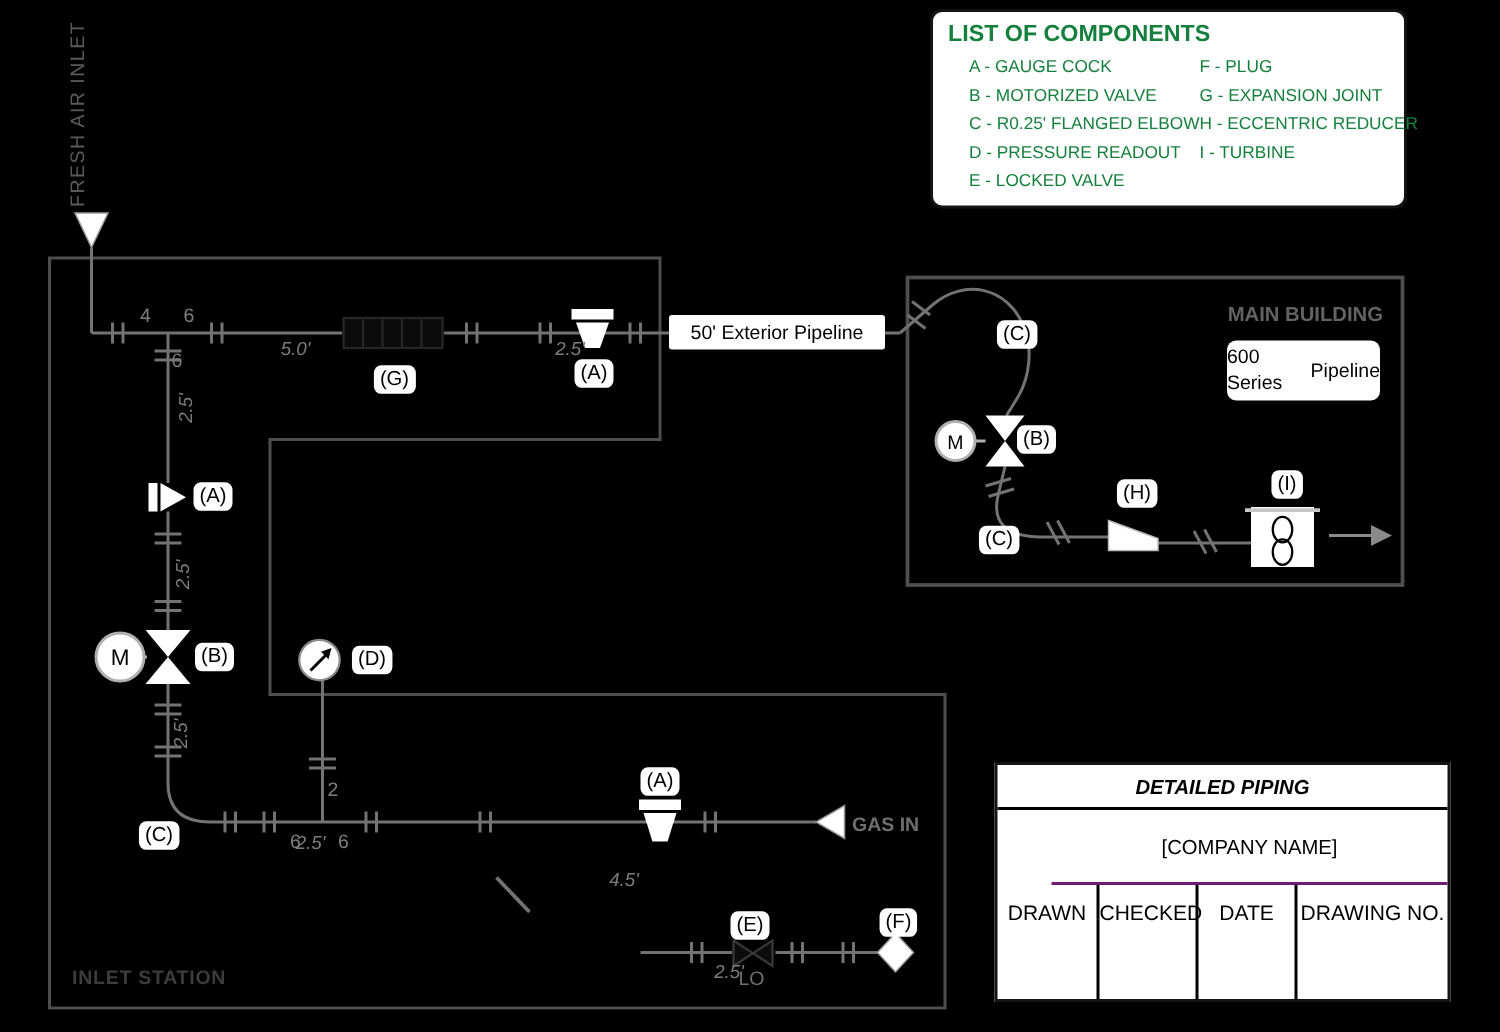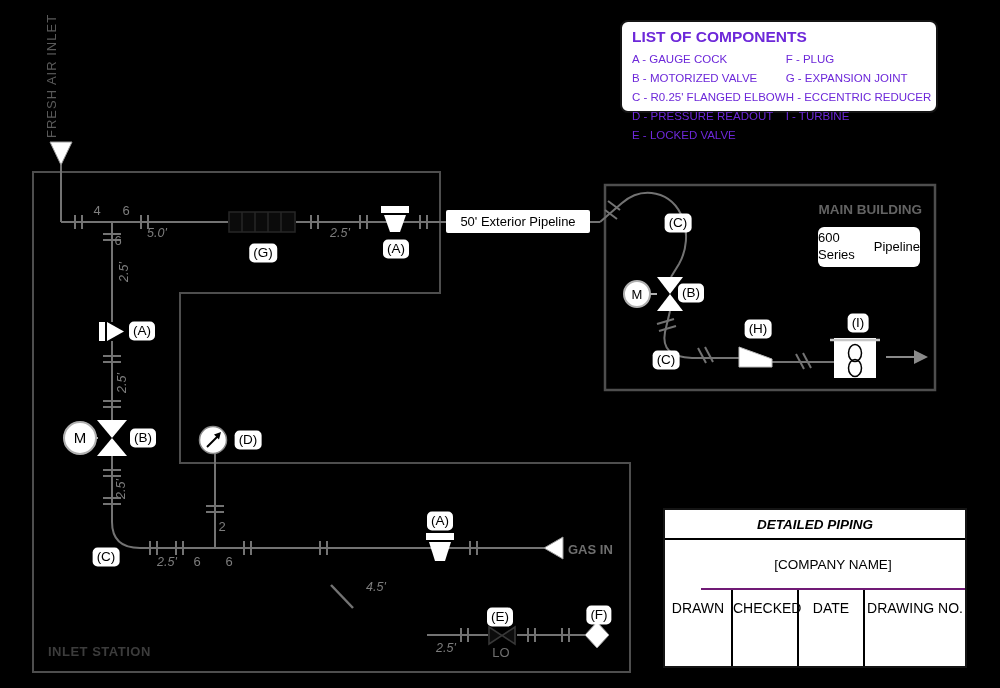--- a/index.html
+++ b/index.html
@@ -4,32 +4,32 @@
 <style>
   html,body{margin:0;padding:0;background:#000;}
   #stage{position:relative;width:1000px;height:688px;background:#000;overflow:hidden;
          font-family:"Liberation Sans",sans-serif;}
   #stage svg{position:absolute;left:0;top:0;}
   svg text{font-family:"Liberation Sans",sans-serif;}
   .pill{position:absolute;transform:translate(-50%,-50%);background:#fff;border-radius:5px;
         padding:1px 4px;font-size:13.5px;color:#000;line-height:1.25;white-space:nowrap;}
   .meas{position:absolute;transform:translate(-50%,-50%);color:#7d7d7d;font-size:13px;
         white-space:nowrap;line-height:1;}
-  .feet{font-style:italic;font-size:12.5px;}
+  .feet{font-style:italic;font-size:12.5px;margin-left:40px;}
   .vfeet{position:absolute;writing-mode:vertical-rl;transform:translate(-50%,-50%) rotate(180deg);
          color:#7d7d7d;font-style:italic;font-size:12.5px;line-height:1;}
   .zone-label{position:absolute;font-weight:bold;white-space:nowrap;}
 
   .vert-inlet{position:absolute;left:44px;top:8px;height:130px;writing-mode:vertical-rl;
               transform:rotate(180deg);color:#5a5a5a;font-size:13px;letter-spacing:1px;}
 
-  .legend{position:absolute;left:620px;top:20px;width:318px;height:93px;background:#fff;
-          border-radius:8px;border:2px solid #141414;box-sizing:border-box;color:#6d28d9;}
+  .legend{position:absolute;left:620px;top:6px;width:318px;height:133px;background:#fff;
+          border-radius:8px;border:2px solid #141414;box-sizing:border-box;color:#15803d;}
   .legend-title{font-weight:bold;font-size:15.5px;padding:6px 0 4px 10px;}
-  .legend-cols{display:flex;padding-left:10px;}
+  .legend-cols{display:flex;padding-left:24px;}
   .legend-col{width:162px;}
   .legend-col div{font-size:11.5px;line-height:19px;white-space:nowrap;}
 
   .tb{position:absolute;left:663px;top:508px;width:304px;height:160px;background:#fff;
       border:2px solid #141414;box-sizing:border-box;color:#000;display:flex;flex-direction:column;}
   .tb-title{height:28px;border-bottom:2px solid #000;display:flex;align-items:center;
             justify-content:center;font-weight:bold;font-style:italic;font-size:13.5px;}
   .tb-company{height:48px;border-bottom:2px solid #701a75;display:flex;align-items:center;
               justify-content:center;font-size:13.5px;margin-left:36px;}
   .tb-cols{flex:1;display:flex;}

